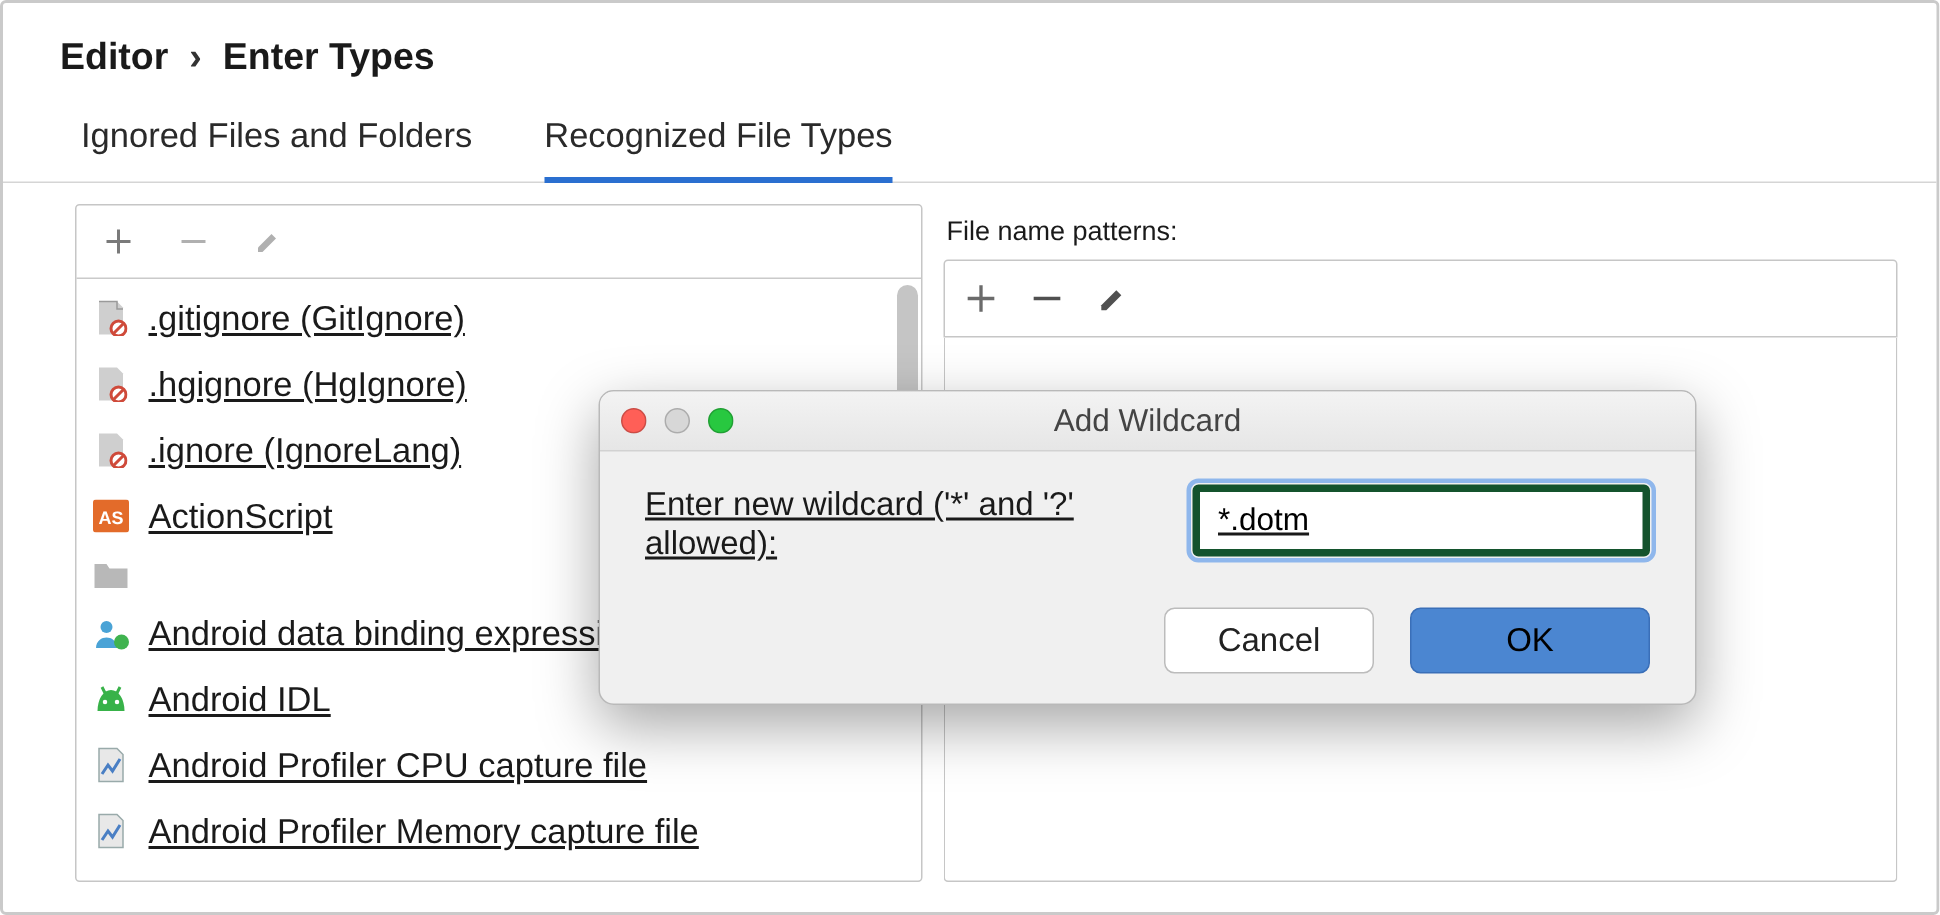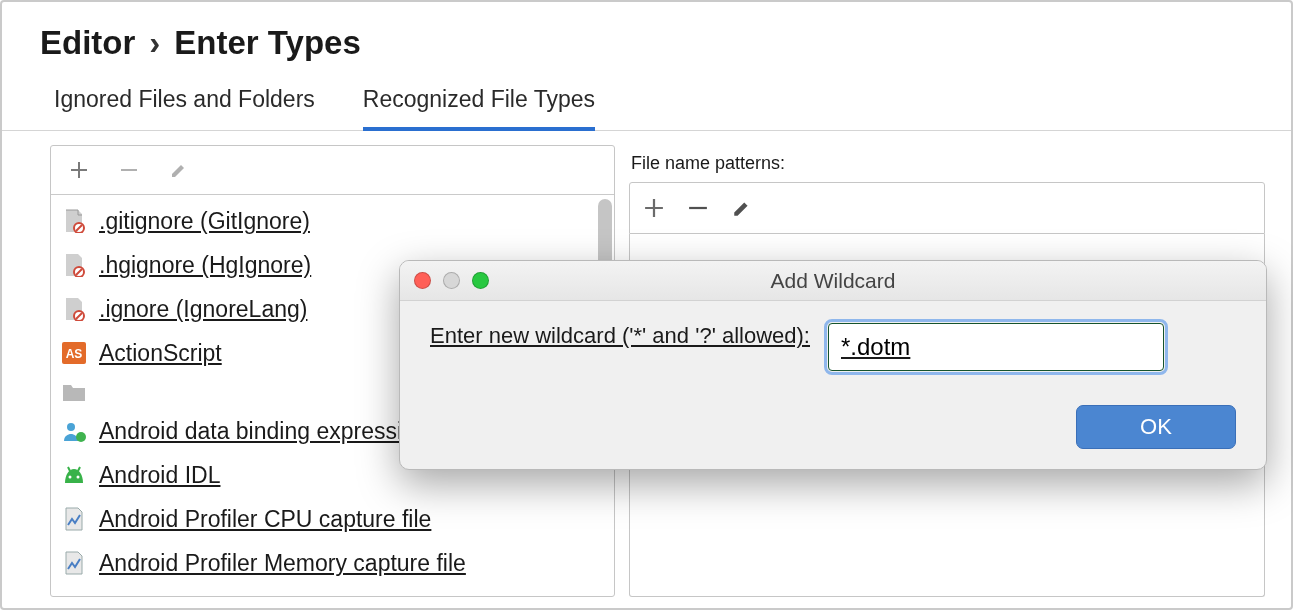--- a/index.html
+++ b/index.html
@@ -14,21 +14,21 @@
   }
   .page {
     width: 1293px; height: 610px;
     border: 2px solid #cacaca;
     border-radius: 4px;
     background: #fff;
     position: relative;
   }
   .breadcrumb {
     padding: 22px 30px 14px 38px;
-    font-size: 33px;
+    font-size: 25px;
     font-weight: 700;
     display: flex;
     align-items: flex-start;
     gap: 14px;
   }
   .breadcrumb .sep {
     font-weight: 600;
     color: #333;
   }
   .tabs {
@@ -133,21 +133,21 @@
     border: 1px solid #c6c6c6;
     border-top: none;
     flex: 1;
     border-radius: 0 0 3px 3px;
   }
 
   
   .dialog {
     position: absolute;
     left: 397px; top: 258px;
-    width: 868px; height: 210px;
+    width: 732px; height: 210px;
     background: #f0f0f0;
     border: 1px solid #b9b9b9;
     border-radius: 10px;
     box-shadow: 0 14px 40px rgba(0,0,0,.35);
     overflow: hidden;
     display: flex;
     flex-direction: column;
   }
   .titlebar {
     height: 40px;
@@ -188,23 +188,23 @@
   .form-row {
     display: flex;
     align-items: flex-start;
     gap: 18px;
     font-size: 22px;
     text-decoration: underline;
   }
   .form-row input[type=text] {
     flex: 0 0 300px;
     height: 48px;
-    font-size: 24px;
+    font-size: 21px;
     padding: 4px 12px;
-    border: 1px solid #14532d;
+    border: 5px solid #14532d;
     border-radius: 4px;
     outline: 3px solid #8fb7ec;
     outline-offset: 1px;
   }
   .dlg-buttons {
     display: flex;
     justify-content: flex-end;
     gap: 24px;
     padding: 20px 30px 20px 30px;
   }
@@ -217,21 +217,21 @@
     cursor: pointer;
   }
   .btn-default {
     background: #fff;
     border: 1px solid #bcbcbc;
     color: #222;
   }
   .btn-primary {
     background: #4b86d1;
     border: 1px solid #3a6fb8;
-    color: #ffffff;
+    color: #000000;
     min-width: 160px;
   }
 
   
   svg { display:block; }
 </style>
 </head>
 <body>
 
 <div class="page">
@@ -400,17 +400,18 @@
       </div>
       <div class="dlg-title">Add Wildcard</div>
     </div>
     <div class="dlg-body">
       <div class="form-row">
         <span>Enter new wildcard ('*' and '?' allowed):</span>
         <input type="text" value="*.dotm" style="">
       </div>
     </div>
     <div class="dlg-buttons">
+      <div class="btn btn-default">Cancel</div>
       <div class="btn btn-primary">OK</div>
     </div>
   </div>
 
 </div>
 
 </body></html>

